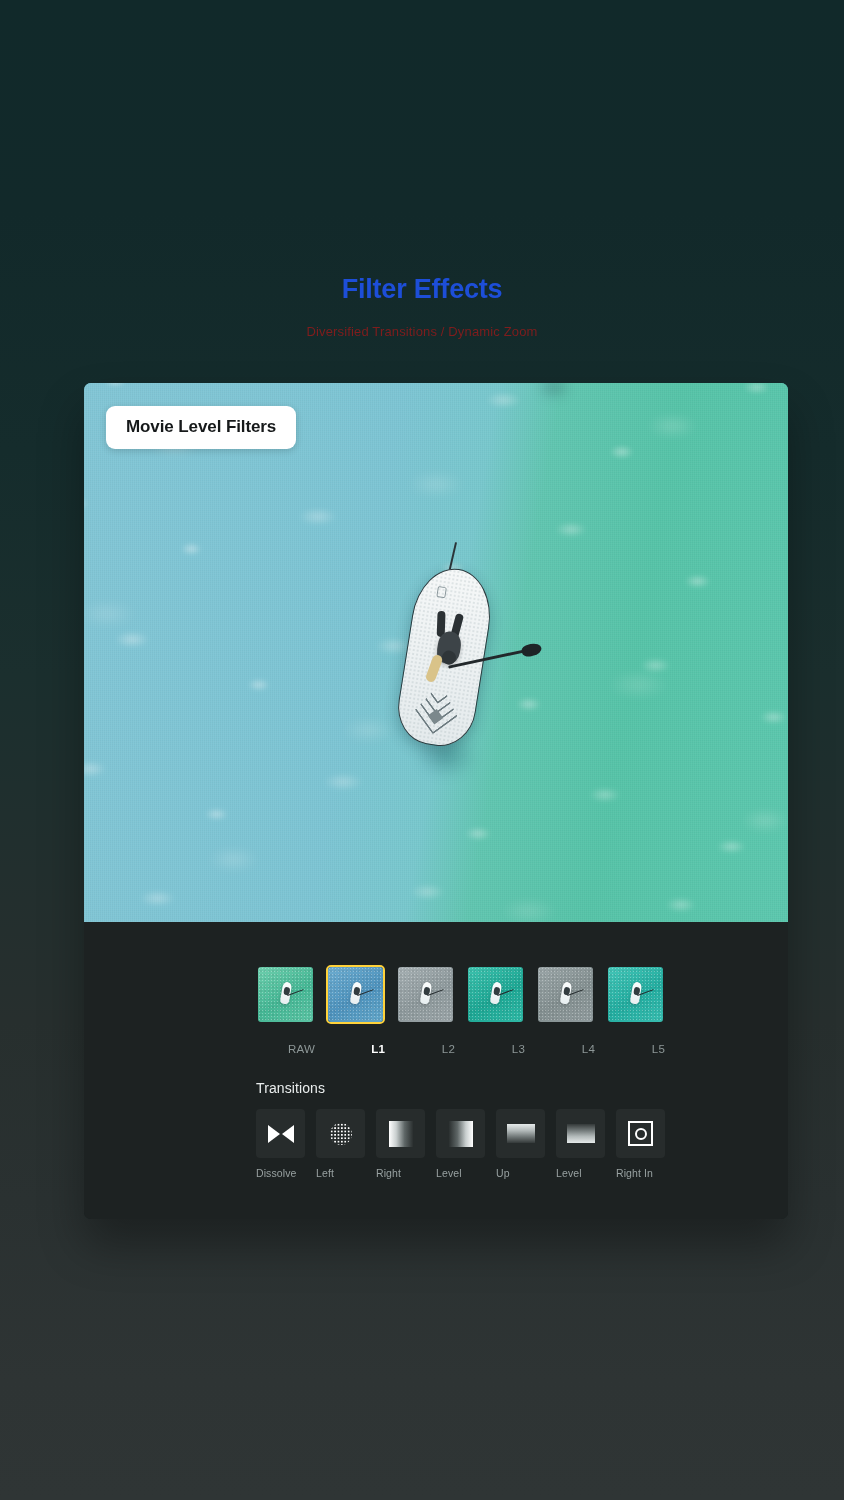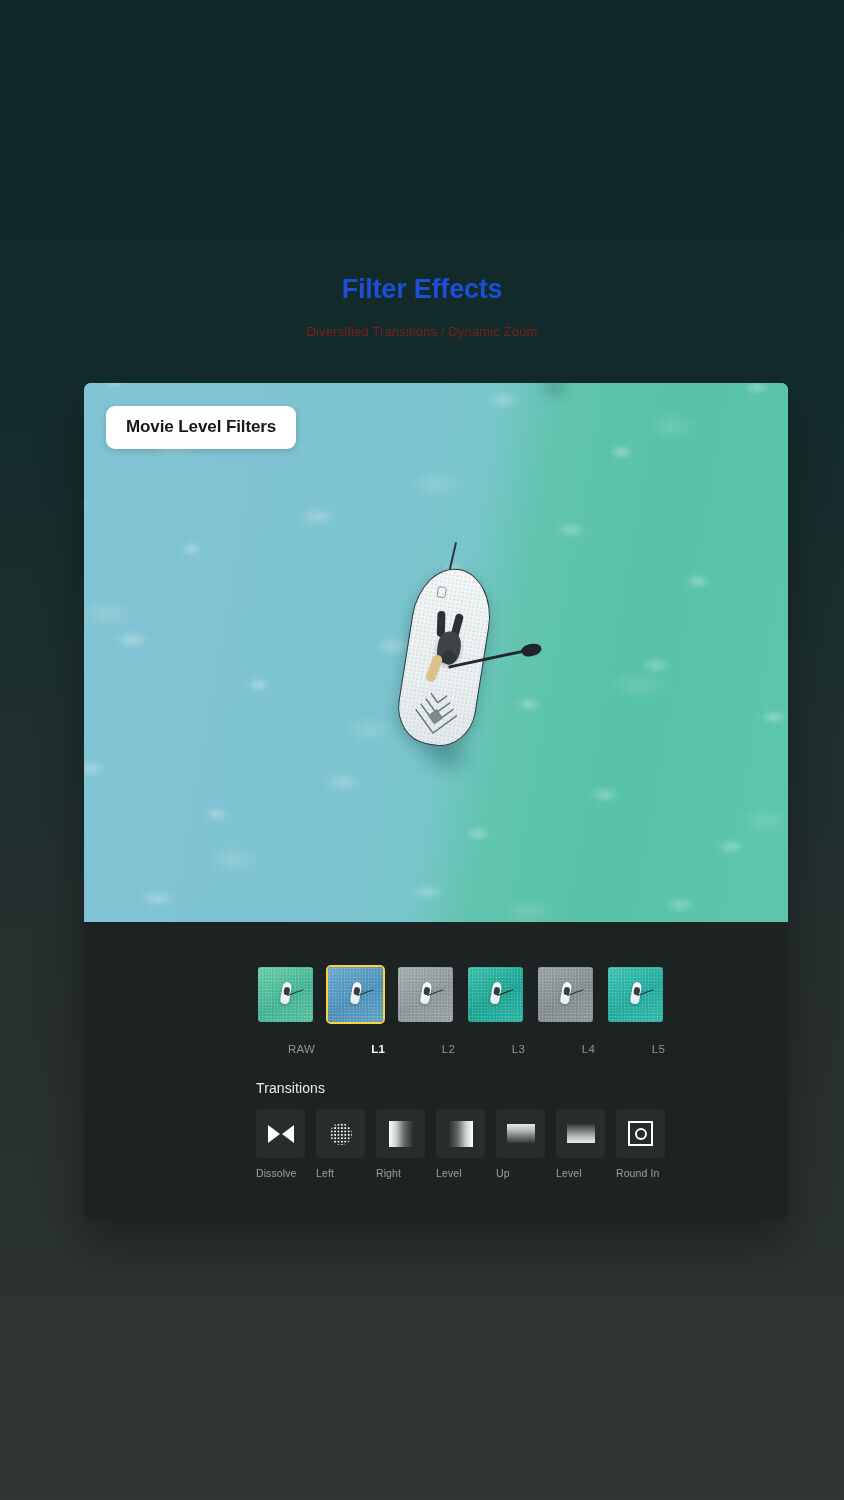--- a/index.html
+++ b/index.html
@@ -495,18 +495,18 @@
         </div>
         <div class="trans-label">Level</div>
       </div>
 
       <div class="trans-cell">
         <div class="trans-icon">
           <div class="ic-roundin">
               <span></span>
             </div>
         </div>
-        <div class="trans-label">Round In</div>
+        <div class="trans-label">Right In</div>
       </div>
 
     </div>
   </div>
 </div>
 
 </body></html>

